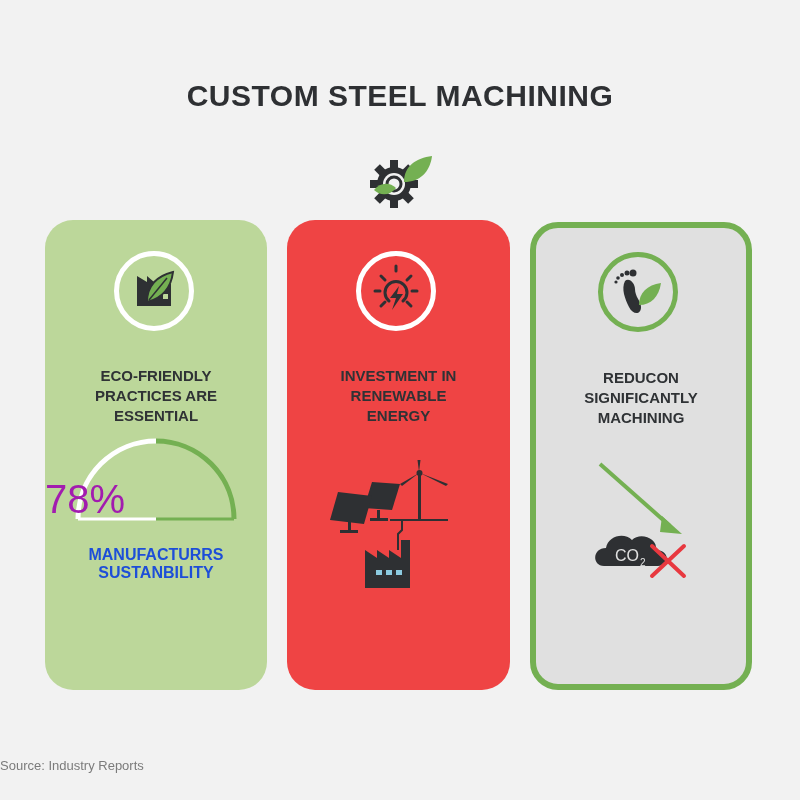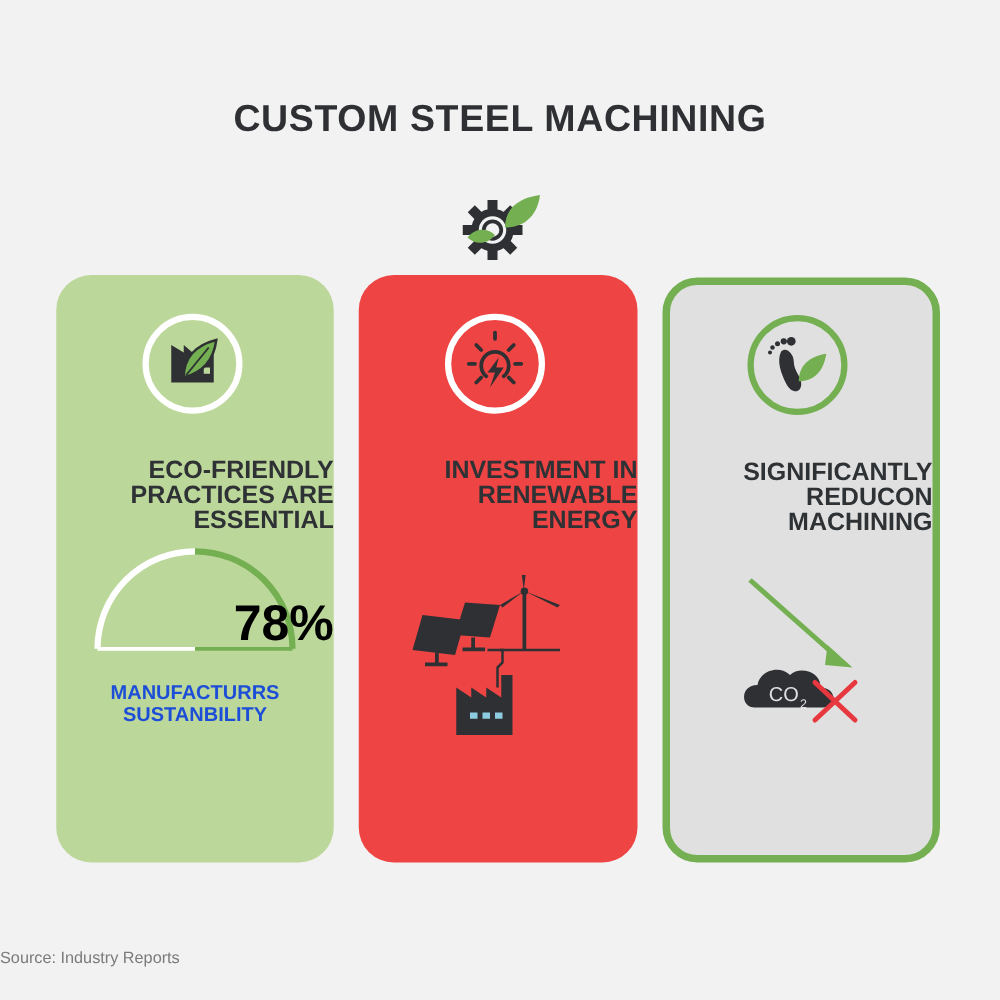--- a/index.html
+++ b/index.html
@@ -9,25 +9,25 @@
   .gear { position:absolute; left:370px; top:152px; width:64px; height:58px; }
   .card { position:absolute; top:220px; height:470px; border-radius:28px; }
   .card1 { left:45px; width:222px; background:#bcd79a; }
   .card2 { left:287px; width:223px; background:#ef4444; }
   .card3 { left:530px; width:222px; background:#e0e0e0; border:6px solid #74b052; top:222px; height:468px; }
   .icon-circle { position:absolute; width:80px; height:80px; border-radius:50%; border:5px solid #fff; }
   .card1 .icon-circle { left:69px; top:31px; }
   .card2 .icon-circle { left:69px; top:31px; }
   .card3 .icon-circle { left:62px; top:24px; border-color:#74b052; }
   .icon-circle svg { position:absolute; left:0; top:0; width:70px; height:70px; }
-  .card-title { position:absolute; left:0; width:100%; text-align:right; font-weight:bold; font-size:20px; line-height:20px; color:#2f3235; }
+  .card-title { position:absolute; left:0; width:100%; text-align:center; font-weight:bold; font-size:15px; line-height:20px; color:#2f3235; }
   .card1 .card-title, .card2 .card-title { top:146px; }
   .card3 .card-title { top:140px; }
   .gauge { position:absolute; left:30px; top:218px; width:162px; height:84px; }
-  .gauge-value { position:absolute; left:0; width:222px; top:257px; text-align:right; font-size:40px; font-weight:bold; color:#000000; }
+  .gauge-value { position:absolute; left:0; width:222px; top:257px; text-align:left; font-size:40px; font-weight:normal; color:#a21caf; }
   .gauge-caption { position:absolute; left:0; width:100%; top:326px; text-align:center; font-weight:bold; font-size:16px; line-height:18px; color:#1d4ed8; }
   .energy-art { position:absolute; left:33px; top:240px; width:150px; height:130px; }
   .co2-art { position:absolute; left:44px; top:224px; width:130px; height:150px; }
   .source { position:absolute; top:758px; left:0; width:800px; font-size:13px; color:#7b7b7b; }
 </style>
 </head>
 <body>
 
 <div class="title">
   <div>CUSTOM STEEL MACHINING</div>
@@ -132,22 +132,22 @@
         <circle cx="30" cy="16" r="3.5"></circle>
         <circle cx="24" cy="16" r="2.5"></circle>
         <circle cx="19" cy="18" r="2"></circle>
         <circle cx="15" cy="21" r="1.8"></circle>
         <circle cx="13" cy="25" r="1.6"></circle>
       </g>
       <path d="M36 48 C36 36 44 28 58 26 C56 40 48 48 36 48 Z" fill="#74b052"></path>
     </svg>
   </div>
   <div class="card-title">
+    <div>REDUCON</div>
     <div>SIGNIFICANTLY</div>
-    <div>REDUCON</div>
     <div>MACHINING</div>
   </div>
   <svg class="co2-art" viewBox="0 0 130 150">
     <line x1="20" y1="12" x2="90" y2="74" stroke="#74b052" stroke-width="4"></line>
     <path d="M82 64 L102 82 L80 80 Z" fill="#74b052"></path>
     <path d="M24 114 C12 114 12 96 26 96 C28 84 44 80 52 88 C60 80 78 86 76 98 C90 98 90 114 78 114 Z" fill="#2e3033"></path>
     <text x="35" y="109" fill="#e0e0e0" font-family="Liberation Sans, sans-serif" font-size="16">CO</text>
     <text x="60" y="114" fill="#e0e0e0" font-family="Liberation Sans, sans-serif" font-size="10">2</text>
     <g stroke="#e8383f" stroke-width="4" stroke-linecap="round">
       <line x1="72" y1="94" x2="104" y2="124"></line>

